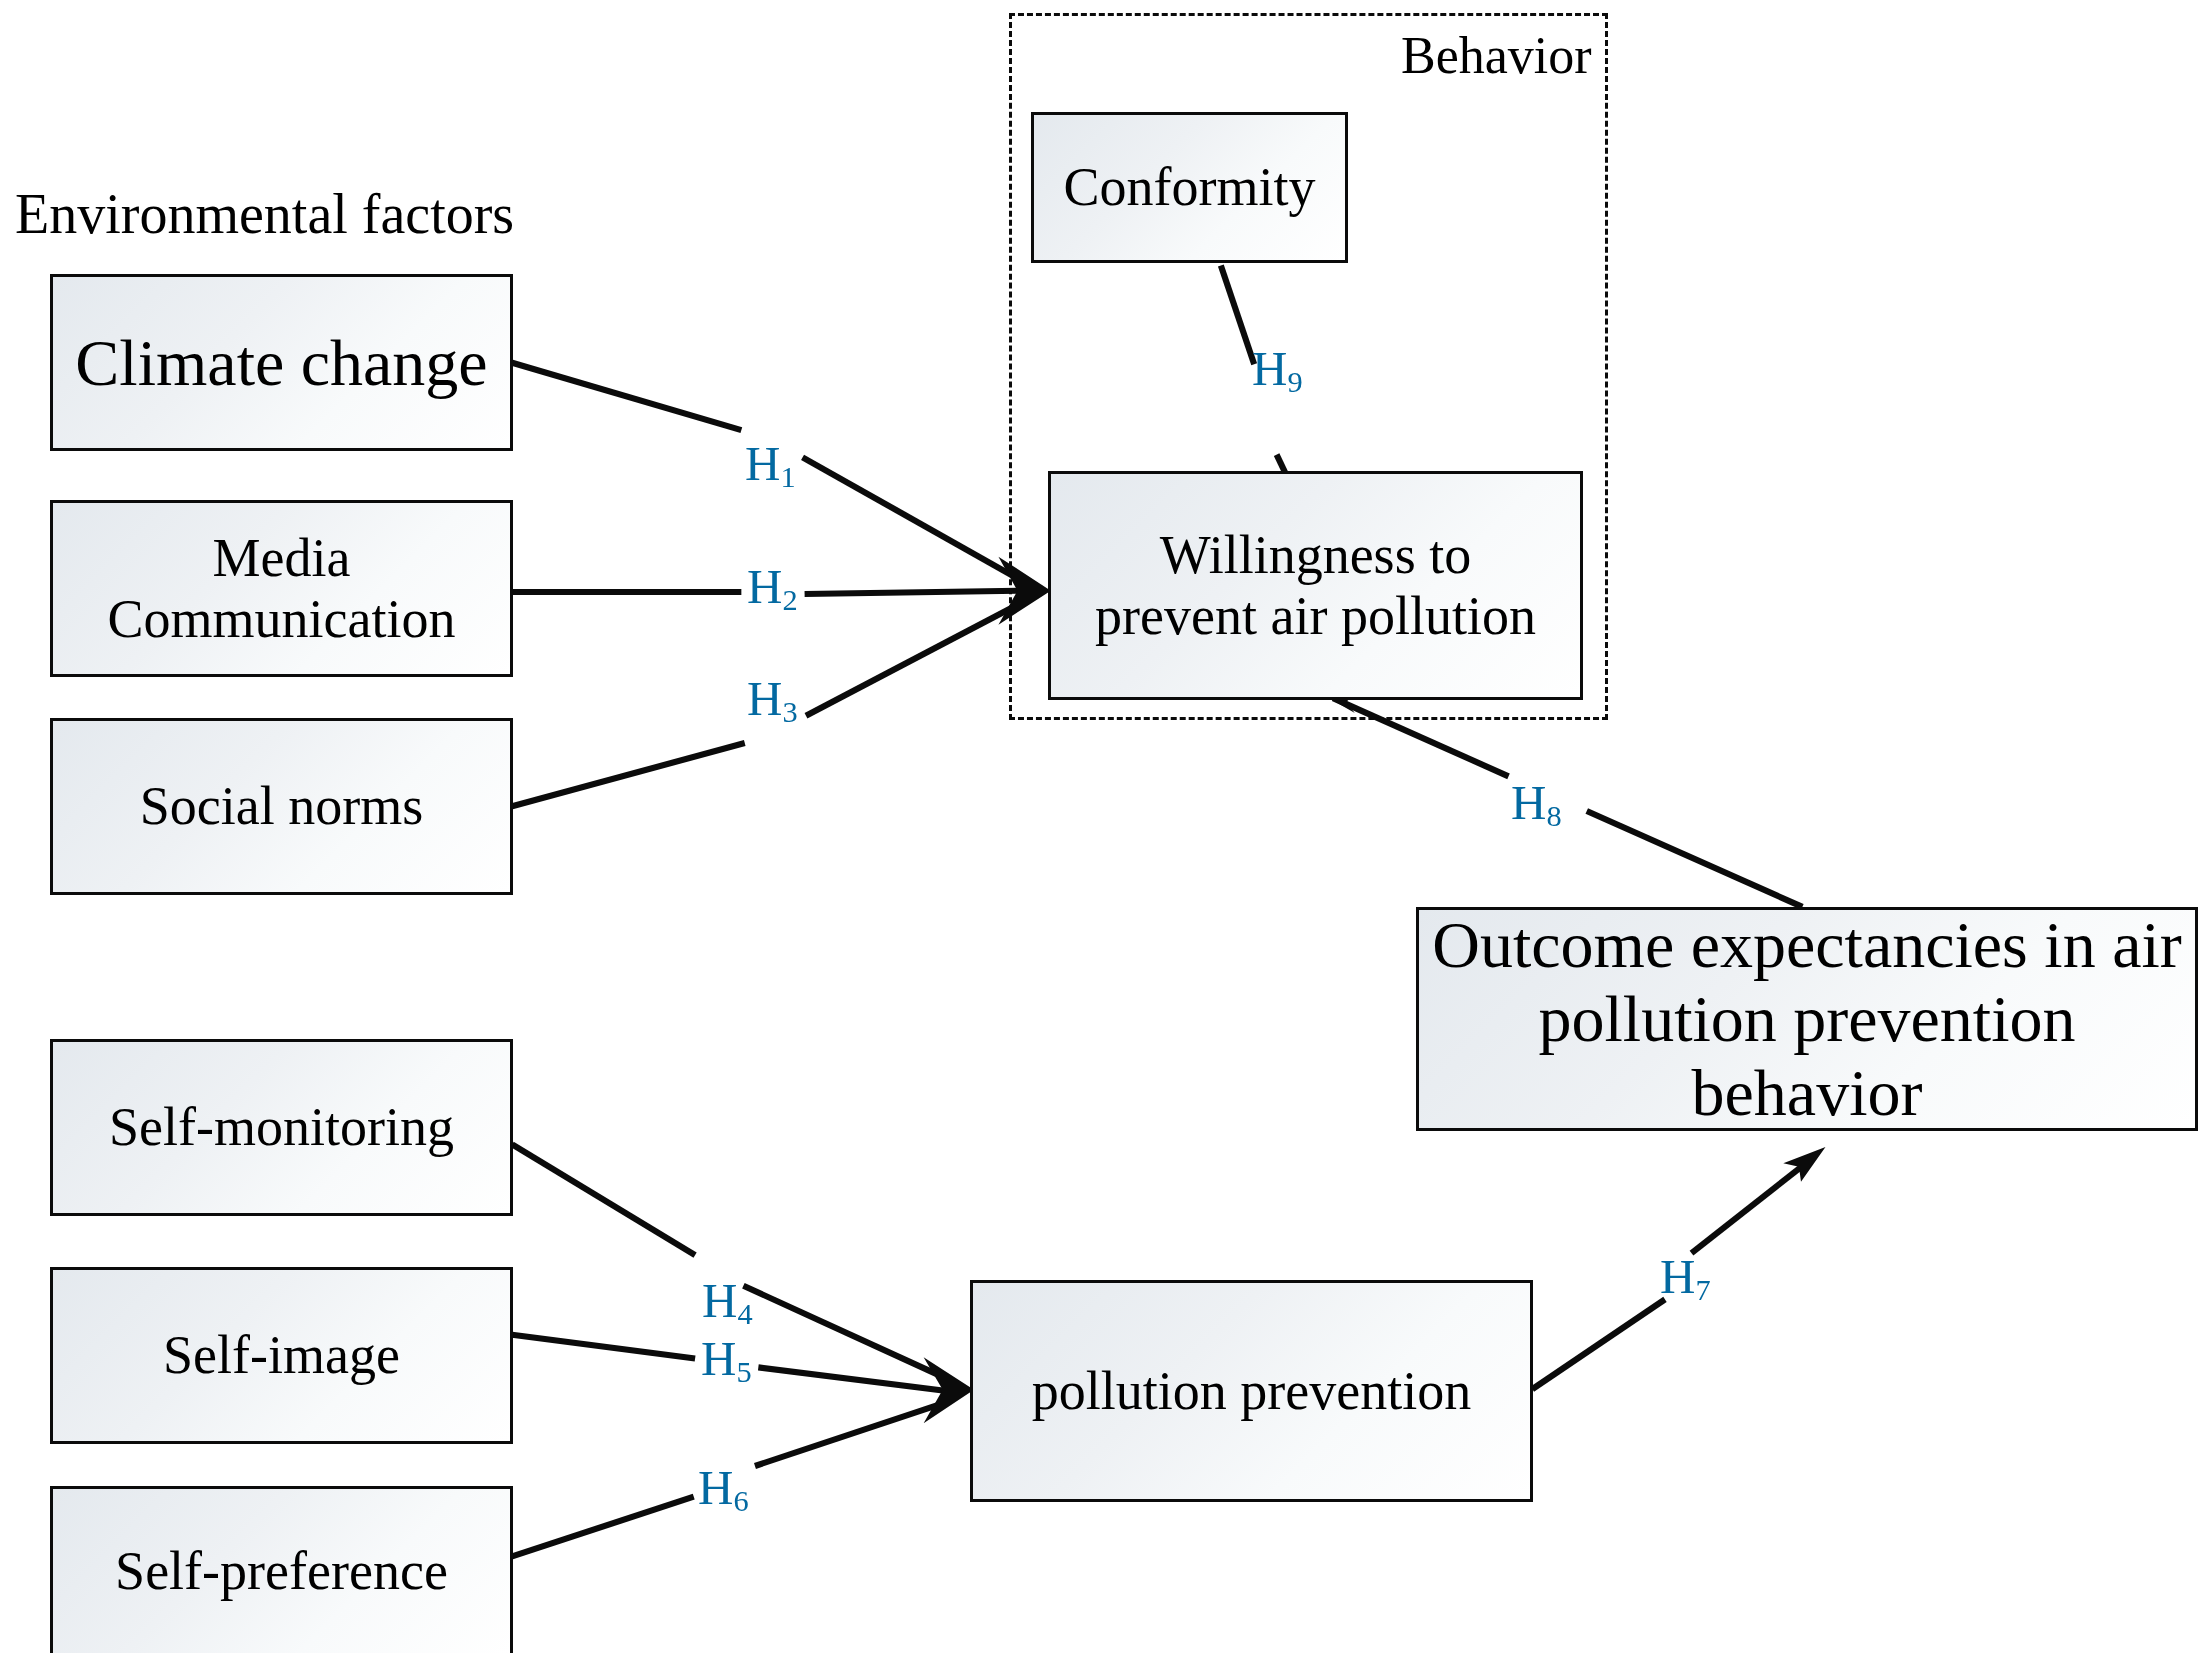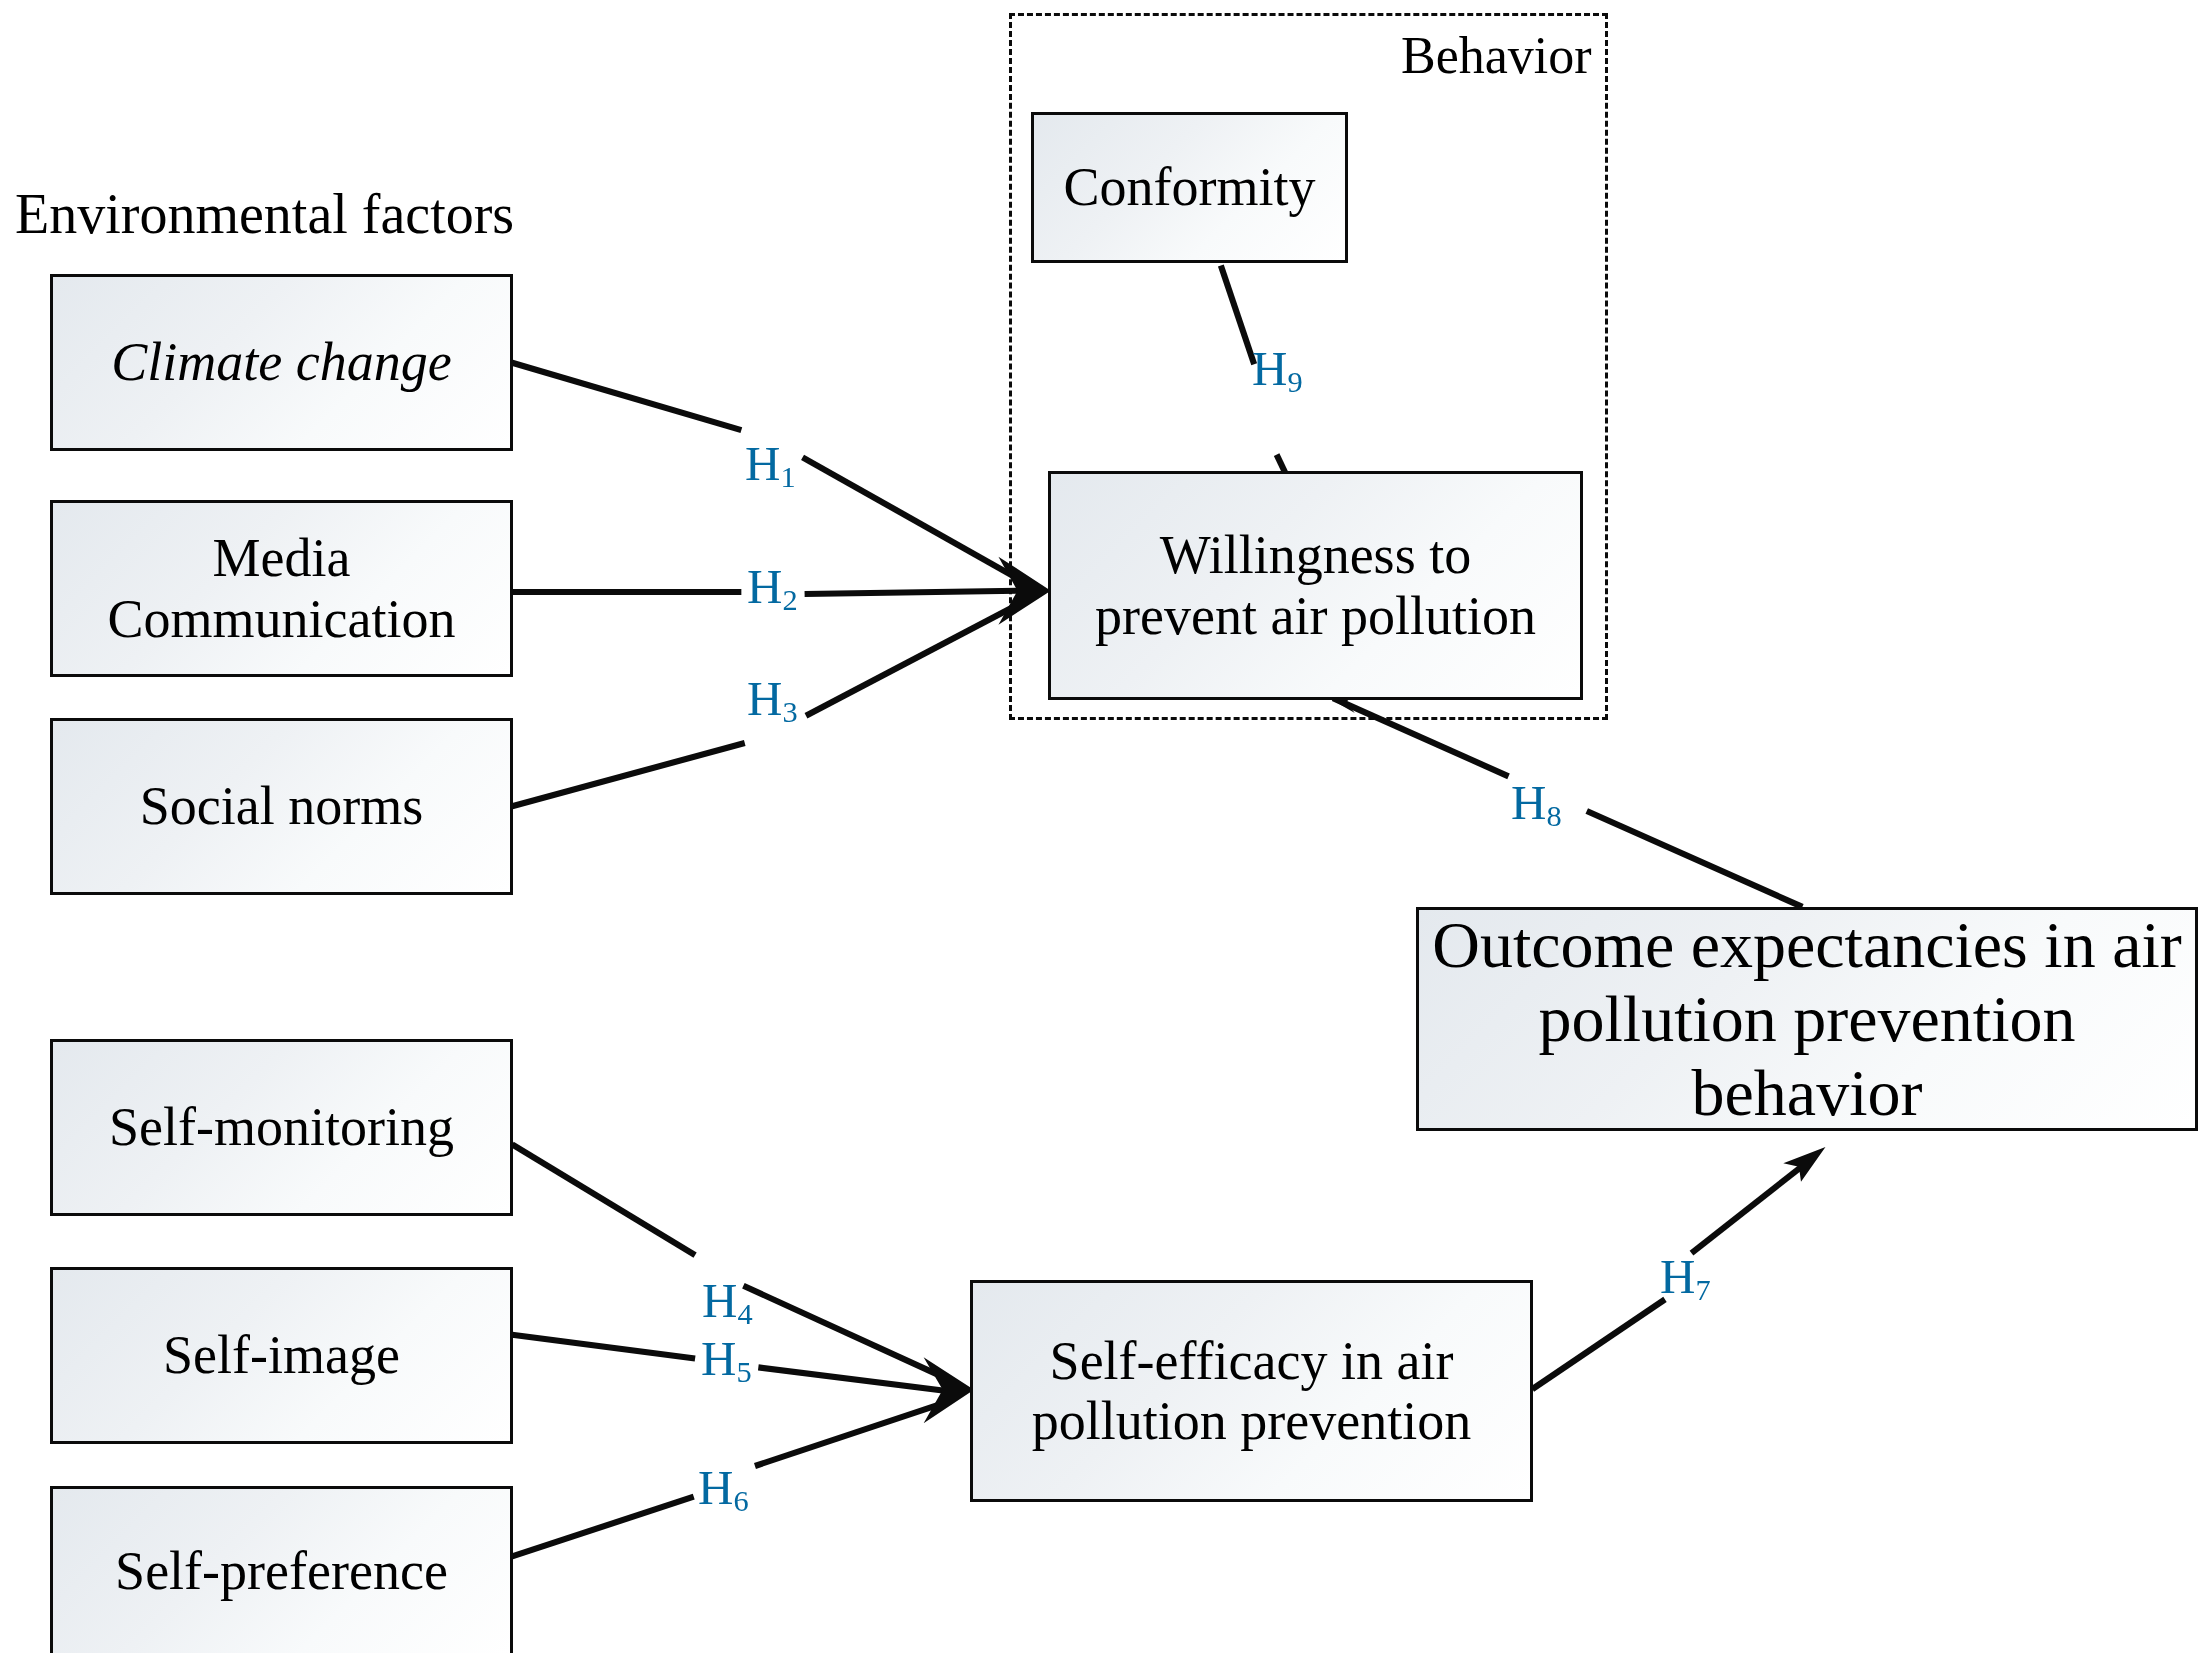--- a/index.html
+++ b/index.html
@@ -122,21 +122,21 @@
       <path d="M2684,1686 L2648,1737 L2645,1715 L2622,1710 Z" fill="#0b0b0b"></path>
     </g>
   </svg>
 
   <div class="dashed-group" style="left:1009px; top:13px; width:599px; height:707px;"></div>
 
   <div class="free-label" style="left:1401px; top:26px; font-size:52px;">Behavior</div>
 
   <div class="free-label" style="left:15px; top:182px; font-size:56px;">Environmental factors</div>
 
-  <div class="node-box" style="left:50px; top:274px; width:463px; height:177px; font-size:54px;font-style:italic;">
+  <div class="node-box" style="left:50px; top:274px; width:463px; height:177px; font-size:66px;">
     <span>Climate change</span>
   </div>
 
   <div class="node-box" style="left:50px; top:718px; width:463px; height:177px; font-size:54px;">
     <span>Social norms</span>
   </div>
 
   <div class="node-box" style="left:50px; top:500px; width:463px; height:177px; font-size:54px; flex-direction:column;">
     <span>Media</span>
     <span>Communication</span>
@@ -162,21 +162,20 @@
     <span>Willingness to</span>
     <span>prevent air pollution</span>
   </div>
 
   <div class="node-box" style="left:1416px; top:907px; width:782px; height:224px; font-size:66px; flex-direction:column;">
     <span>Outcome expectancies in air</span>
     <span>pollution prevention behavior</span>
   </div>
 
   <div class="node-box" style="left:970px; top:1280px; width:563px; height:222px; font-size:54px; flex-direction:column;">
-    <span>Self-efficacy in air</span>
     <span>pollution prevention</span>
   </div>
 
   <div class="h-label" style="left:745px; top:435px;">
     <span>H</span><sub>1</sub>
   </div>
 
   <div class="h-label" style="left:747px; top:558px;">
     <span>H</span><sub>2</sub>
   </div>

